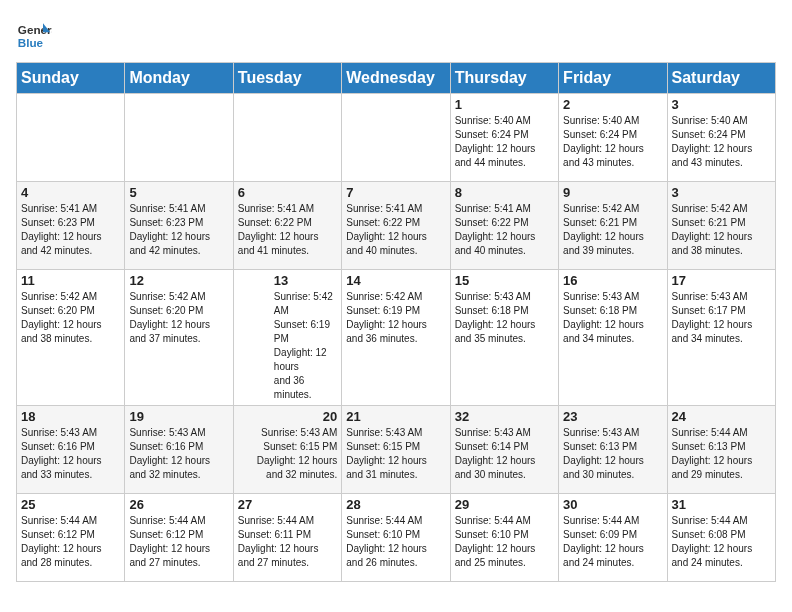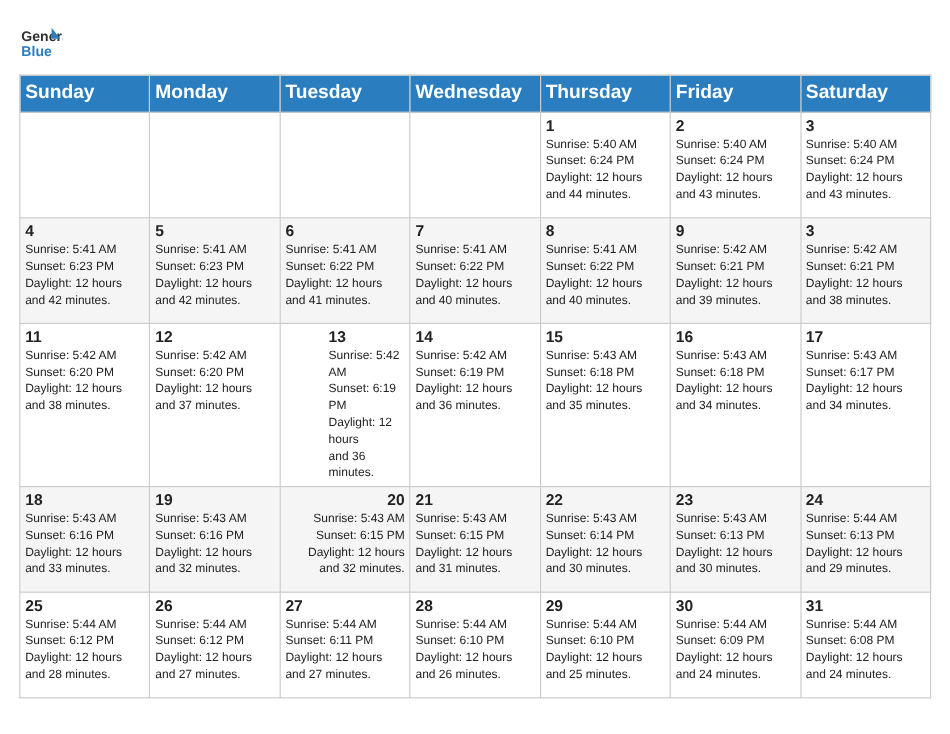--- a/index.html
+++ b/index.html
@@ -255,21 +255,21 @@
 and 32 minutes.</div>
         </td>
         <td style="background: rgb(245, 245, 245);">
           <span class="day-num">21</span>
           <div class="day-info" style="white-space: pre-line;">Sunrise: 5:43 AM
 Sunset: 6:15 PM
 Daylight: 12 hours
 and 31 minutes.</div>
         </td>
         <td style="background: rgb(245, 245, 245);">
-          <span class="day-num">22</span>
+          <span class="day-num">32</span>
           <div class="day-info" style="white-space: pre-line;">Sunrise: 5:43 AM
 Sunset: 6:14 PM
 Daylight: 12 hours
 and 30 minutes.</div>
         </td>
         <td style="background: rgb(245, 245, 245);">
           <span class="day-num">23</span>
           <div class="day-info" style="white-space: pre-line;">Sunrise: 5:43 AM
 Sunset: 6:13 PM
 Daylight: 12 hours

